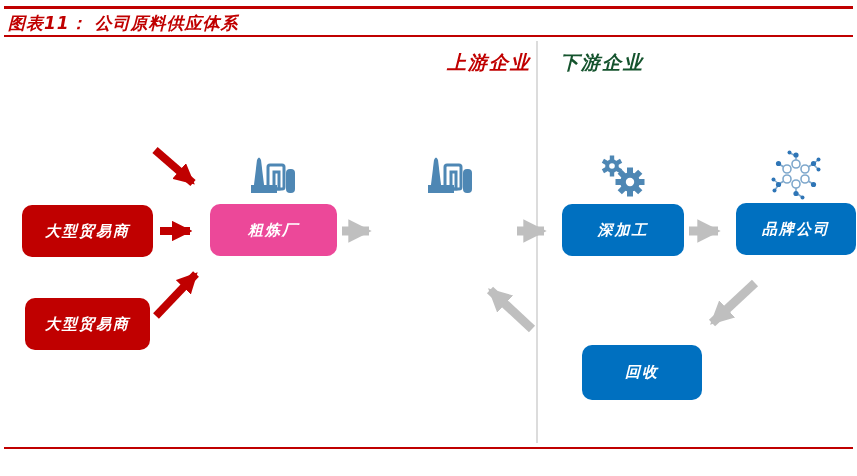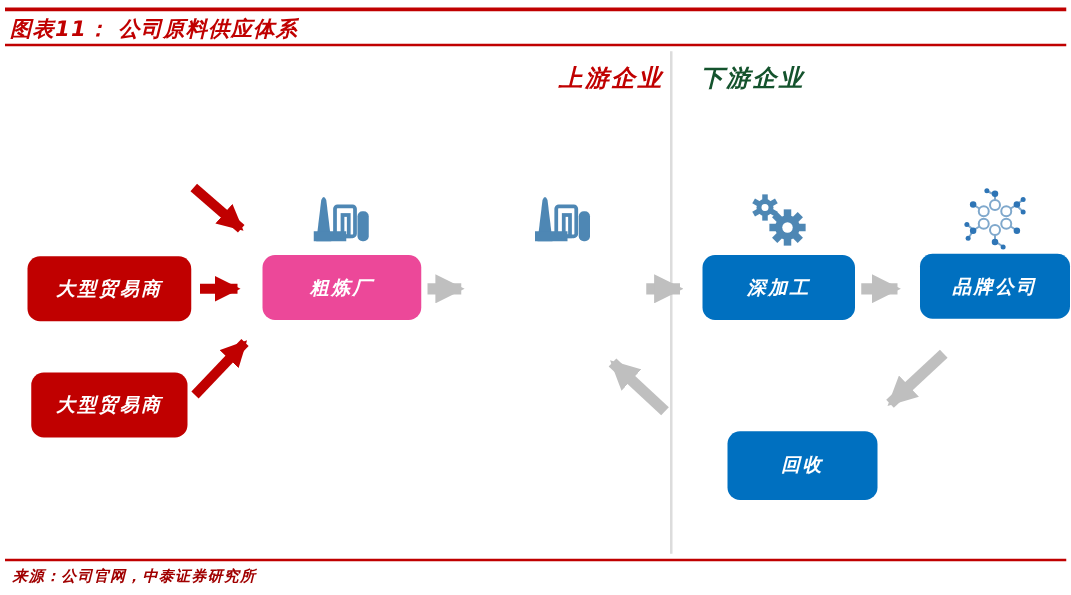--- a/index.html
+++ b/index.html
@@ -181,15 +181,14 @@
     <g stroke="#BFBFBF" stroke-width="9">
       <line x1="342" y1="231" x2="369" y2="231" marker-end="url(#head-gray)"></line>
       <line x1="517" y1="231" x2="544" y2="231" marker-end="url(#head-gray)"></line>
       <line x1="689" y1="231" x2="718" y2="231" marker-end="url(#head-gray)"></line>
       <line x1="755" y1="283" x2="712" y2="323" marker-end="url(#head-gray)"></line>
       <line x1="532" y1="329" x2="490" y2="290" marker-end="url(#head-gray)"></line>
     </g>
   </svg>
 
   <div class="bottomline"></div>
-  <div class="source">来源：公司官网，中泰证券研究所</div>
 
 </div>
 
 </body></html>

